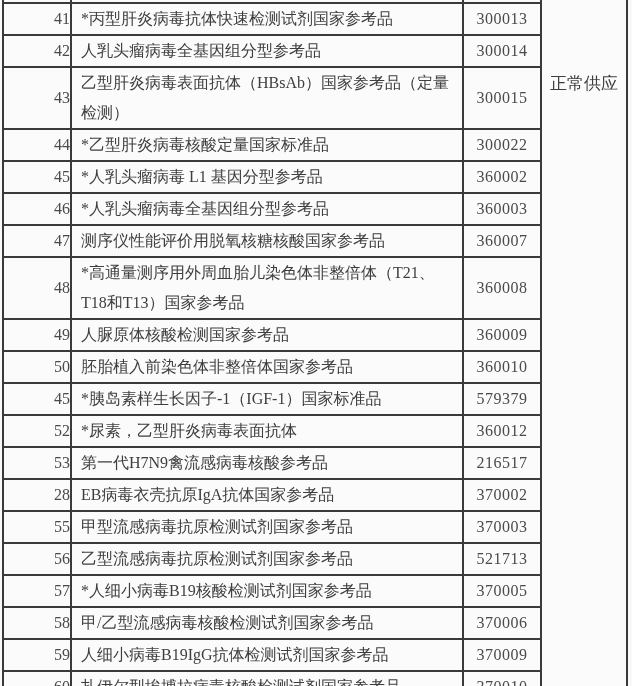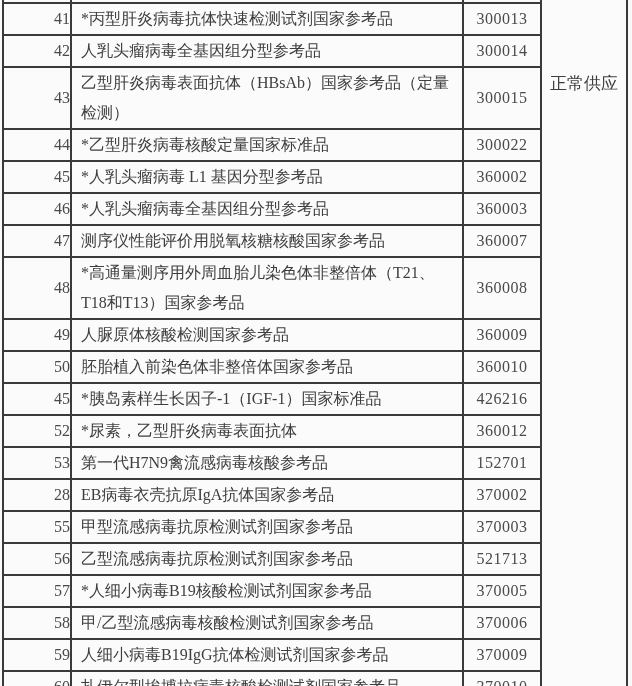--- a/index.html
+++ b/index.html
@@ -136,31 +136,31 @@
     <td class="code-cell">360009</td>
   </tr>
         <tr class="data-row">
     <td class="no-cell">50</td>
     <td class="name-cell">胚胎植入前染色体非整倍体国家参考品</td>
     <td class="code-cell">360010</td>
   </tr>
         <tr class="data-row">
     <td class="no-cell">45</td>
     <td class="name-cell">*胰岛素样生长因子-1（IGF-1）国家标准品</td>
-    <td class="code-cell">426216</td>
+    <td class="code-cell">579379</td>
   </tr>
         <tr class="data-row">
     <td class="no-cell">52</td>
     <td class="name-cell">*尿素，乙型肝炎病毒表面抗体</td>
     <td class="code-cell">360012</td>
   </tr>
         <tr class="data-row">
     <td class="no-cell">53</td>
     <td class="name-cell">第一代H7N9禽流感病毒核酸参考品</td>
-    <td class="code-cell">152701</td>
+    <td class="code-cell">216517</td>
   </tr>
         <tr class="data-row">
     <td class="no-cell">28</td>
     <td class="name-cell">EB病毒衣壳抗原IgA抗体国家参考品</td>
     <td class="code-cell">370002</td>
   </tr>
         <tr class="data-row">
     <td class="no-cell">55</td>
     <td class="name-cell">甲型流感病毒抗原检测试剂国家参考品</td>
     <td class="code-cell">370003</td>

